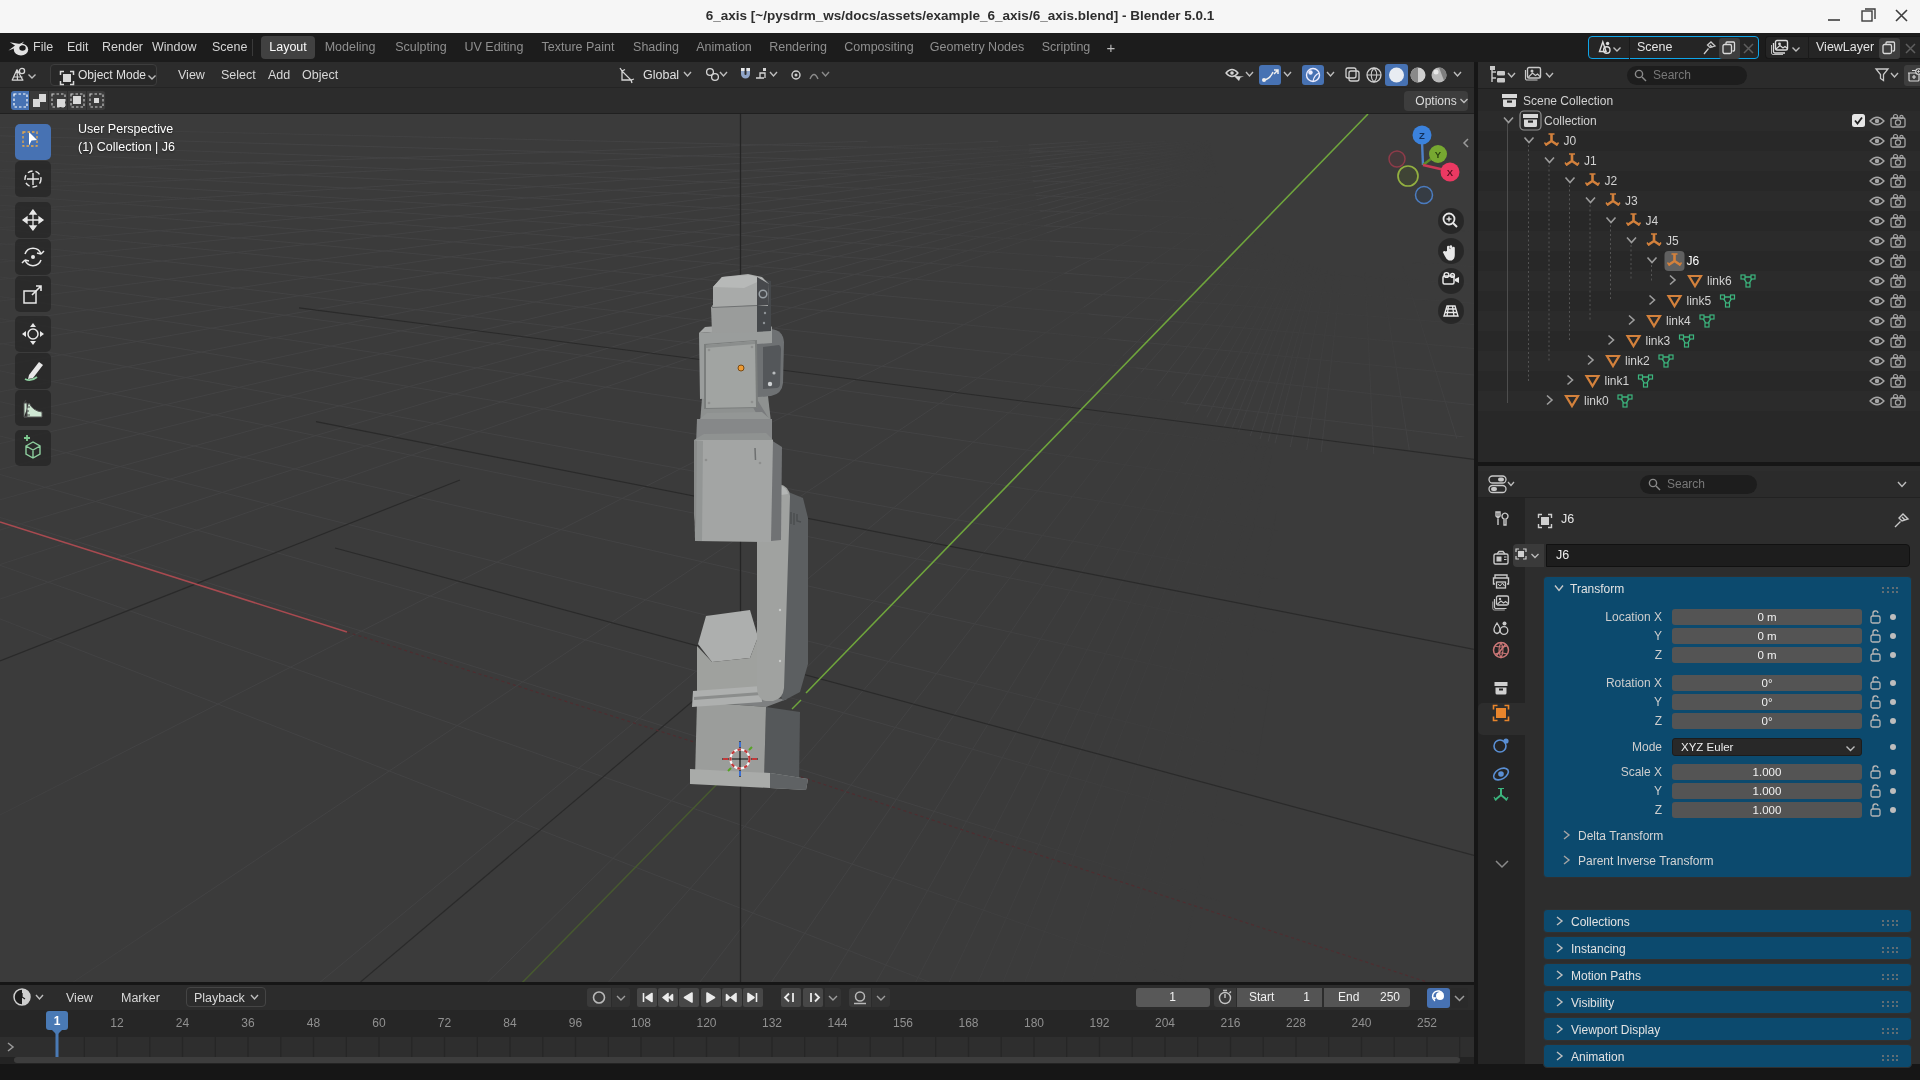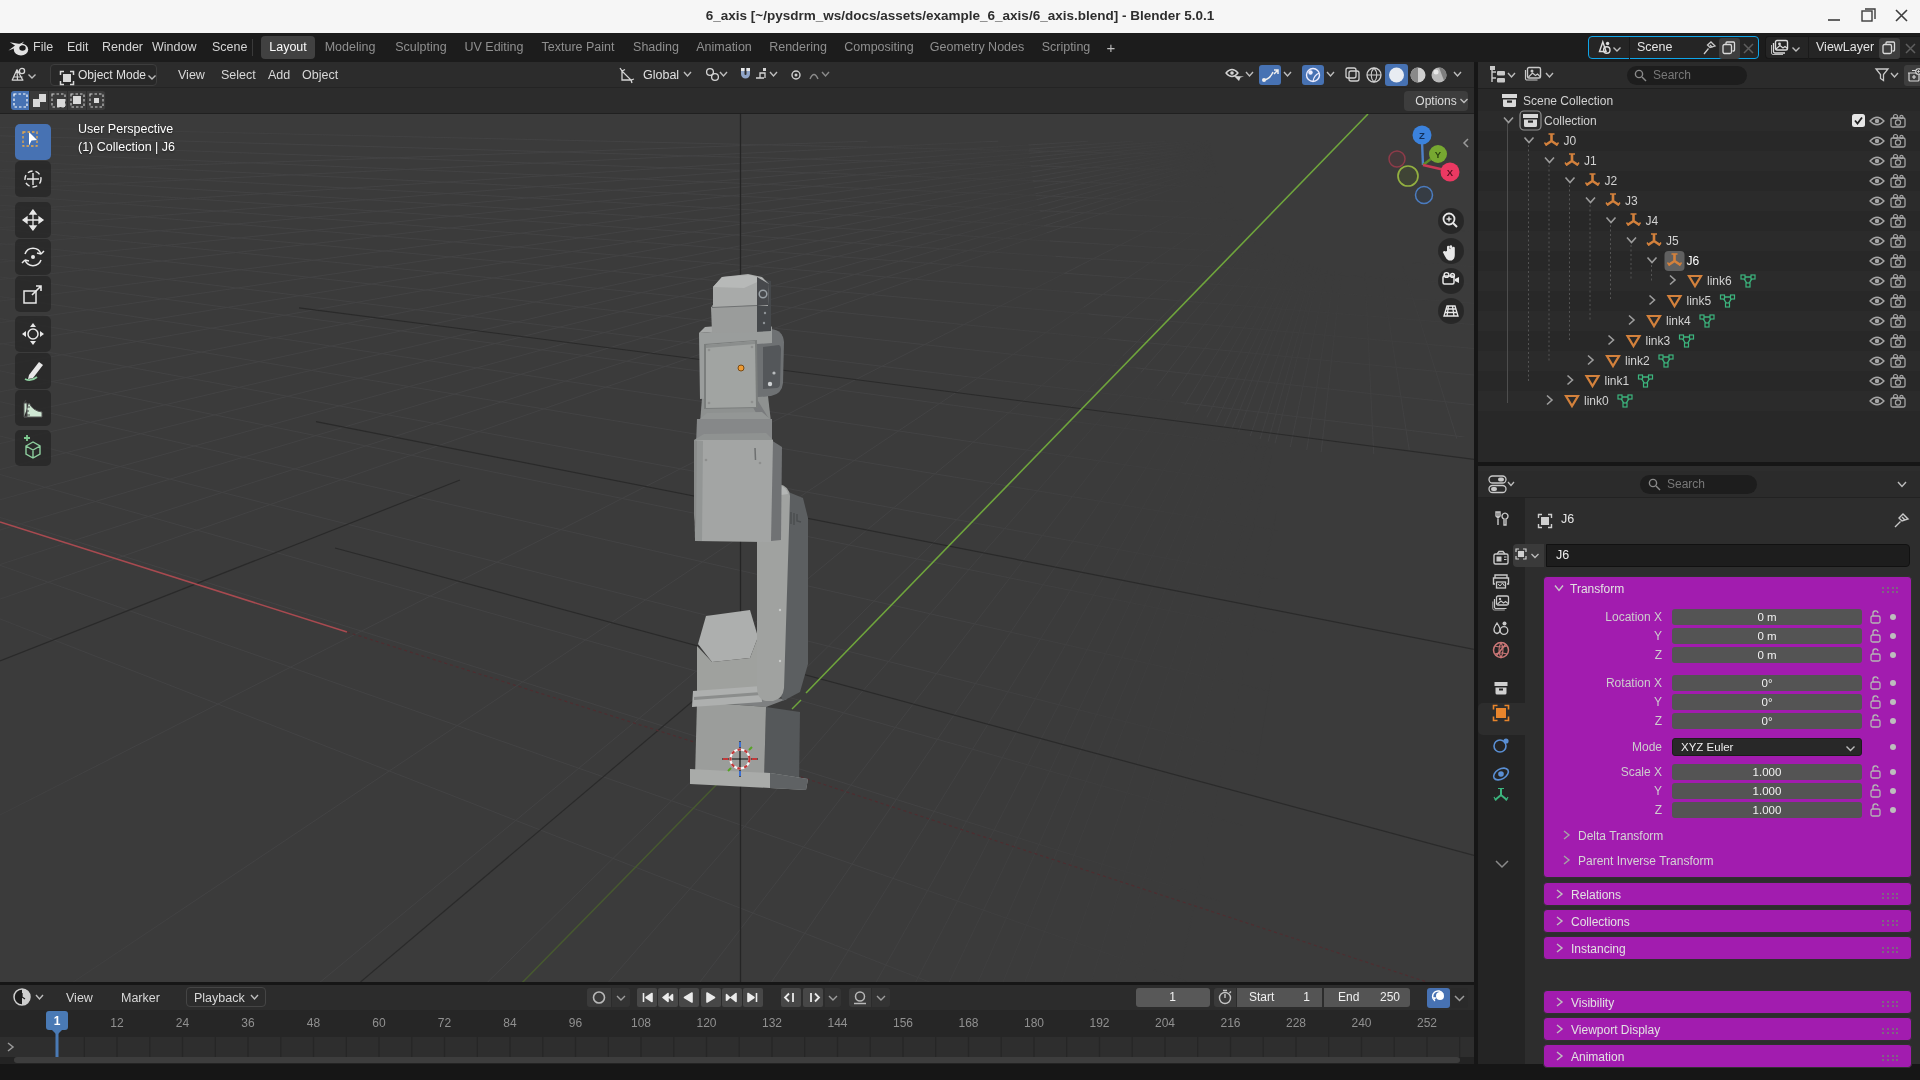--- a/index.html
+++ b/index.html
@@ -15,21 +15,21 @@
 .vhead{position:absolute;left:0;top:0;width:1474px;height:26px;background:#2c2c2c;border-bottom:1px solid #242424}
 .tsets{position:absolute;left:0;top:26px;width:1474px;height:26px;background:#2c2c2c;border-bottom:1px solid #202020}
 .hdrtxt{color:#d8d8d8;font-size:12.5px;line-height:26px;position:absolute;top:0}
 .toolbtn{position:absolute;left:15px;width:36px;height:36px;background:rgba(41,41,41,0.9);border-radius:5px}
 .toolbtn.act{background:#4772b3}
 #outliner{position:absolute;left:1478px;top:62px;width:442px;height:400px;background:#282828}
 #oheader{position:absolute;left:0;top:0;width:442px;height:27px;background:#2b2b2b;border-bottom:1px solid #1f1f1f}
 #properties{position:absolute;left:1478px;top:466px;width:442px;height:598px;background:#2d2d2d}
 #pheader{position:absolute;left:0;top:5px;width:442px;height:27px;background:#2b2b2b;border-bottom:1px solid #222}
 #ptabs{position:absolute;left:0;top:32px;width:47px;height:566px;background:#242424}
-.panel{position:absolute;left:65px;width:369px;background:#a21caf;border-radius:4px;border:1px solid #303030}
+.panel{position:absolute;left:65px;width:369px;background:#0c4a6e;border-radius:4px;border:1px solid #303030}
 .phead{font-size:12px;color:#e2e2e2;height:24px;line-height:24px}
 .field{position:absolute;background:#545454;border-radius:3px;height:16px;font-size:11.5px;color:#f1f1f1;text-align:center;line-height:16px}
 .flabel{position:absolute;font-size:12px;color:#cdcdcd;text-align:right;line-height:16px}
 #timeline{position:absolute;left:0;top:985px;width:1474px;height:79px;background:#2c2c2c}
 #statusbar{position:absolute;left:0;top:1064px;width:1920px;height:16px;background:#181818;color:#8b8b8b;font-size:11.5px}
 .srch{background:#1d1d1d;border-radius:10px;color:#787878;font-size:12px}
 .pbtn{position:absolute;background:#474747;border-radius:2px}
 </style></head><body>
 <div id="page">
 <div id="titlebar">6_axis [~/pysdrm_ws/docs/assets/example_6_axis/6_axis.blend] - Blender 5.0.1
@@ -890,37 +890,20 @@
             <path d="M0.5,2.5 L4.5,6.5 L8.5,2.5" stroke="#bdbdbd" stroke-width="1.4" fill="none"></path>
           </svg></div>
         <div style="position:absolute;left:346px;top:167px;width:6px;height:6px;border-radius:3px;background:#bdbdbd"></div>
         <div style="position:absolute;left:18px;top:252px;font-size:12px;color:#d5d5d5"><svg width="9" height="10" style="margin-right:7px">
             <path d="M2,1 l5,4 l-5,4" stroke="#a5a5a5" stroke-width="1.4" fill="none"></path>
           </svg>Delta Transform</div>
         <div style="position:absolute;left:18px;top:277px;font-size:12px;color:#d5d5d5"><svg width="9" height="10" style="margin-right:7px">
             <path d="M2,1 l5,4 l-5,4" stroke="#a5a5a5" stroke-width="1.4" fill="none"></path>
           </svg>Parent Inverse Transform</div>
       </div>
-      <div class="panel" style="top:416px;height:24px">
-        <div class="phead"><svg width="9" height="10" style="margin:0 7px 0 11px">
-            <path d="M2,1 l5,4 l-5,4" stroke="#c0c0c0" stroke-width="1.4" fill="none"></path>
-          </svg>Relations</div>
-        <svg width="18" height="8" style="position:absolute;right:12px;top:9px">
-          <g fill="#777">
-            <circle cx="2" cy="2" r="1.1"></circle>
-            <circle cx="7" cy="2" r="1.1"></circle>
-            <circle cx="12" cy="2" r="1.1"></circle>
-            <circle cx="16" cy="2" r="1.1"></circle>
-            <circle cx="2" cy="6" r="1.1"></circle>
-            <circle cx="7" cy="6" r="1.1"></circle>
-            <circle cx="12" cy="6" r="1.1"></circle>
-            <circle cx="16" cy="6" r="1.1"></circle>
-          </g>
-        </svg>
-      </div>
       <div class="panel" style="top:443px;height:24px">
         <div class="phead"><svg width="9" height="10" style="margin:0 7px 0 11px">
             <path d="M2,1 l5,4 l-5,4" stroke="#c0c0c0" stroke-width="1.4" fill="none"></path>
           </svg>Collections</div>
         <svg width="18" height="8" style="position:absolute;right:12px;top:9px">
           <g fill="#777">
             <circle cx="2" cy="2" r="1.1"></circle>
             <circle cx="7" cy="2" r="1.1"></circle>
             <circle cx="12" cy="2" r="1.1"></circle>
             <circle cx="16" cy="2" r="1.1"></circle>
@@ -928,20 +911,37 @@
             <circle cx="7" cy="6" r="1.1"></circle>
             <circle cx="12" cy="6" r="1.1"></circle>
             <circle cx="16" cy="6" r="1.1"></circle>
           </g>
         </svg>
       </div>
       <div class="panel" style="top:470px;height:24px">
         <div class="phead"><svg width="9" height="10" style="margin:0 7px 0 11px">
             <path d="M2,1 l5,4 l-5,4" stroke="#c0c0c0" stroke-width="1.4" fill="none"></path>
           </svg>Instancing</div>
+        <svg width="18" height="8" style="position:absolute;right:12px;top:9px">
+          <g fill="#777">
+            <circle cx="2" cy="2" r="1.1"></circle>
+            <circle cx="7" cy="2" r="1.1"></circle>
+            <circle cx="12" cy="2" r="1.1"></circle>
+            <circle cx="16" cy="2" r="1.1"></circle>
+            <circle cx="2" cy="6" r="1.1"></circle>
+            <circle cx="7" cy="6" r="1.1"></circle>
+            <circle cx="12" cy="6" r="1.1"></circle>
+            <circle cx="16" cy="6" r="1.1"></circle>
+          </g>
+        </svg>
+      </div>
+      <div class="panel" style="top:497px;height:24px">
+        <div class="phead"><svg width="9" height="10" style="margin:0 7px 0 11px">
+            <path d="M2,1 l5,4 l-5,4" stroke="#c0c0c0" stroke-width="1.4" fill="none"></path>
+          </svg>Motion Paths</div>
         <svg width="18" height="8" style="position:absolute;right:12px;top:9px">
           <g fill="#777">
             <circle cx="2" cy="2" r="1.1"></circle>
             <circle cx="7" cy="2" r="1.1"></circle>
             <circle cx="12" cy="2" r="1.1"></circle>
             <circle cx="16" cy="2" r="1.1"></circle>
             <circle cx="2" cy="6" r="1.1"></circle>
             <circle cx="7" cy="6" r="1.1"></circle>
             <circle cx="12" cy="6" r="1.1"></circle>
             <circle cx="16" cy="6" r="1.1"></circle>

